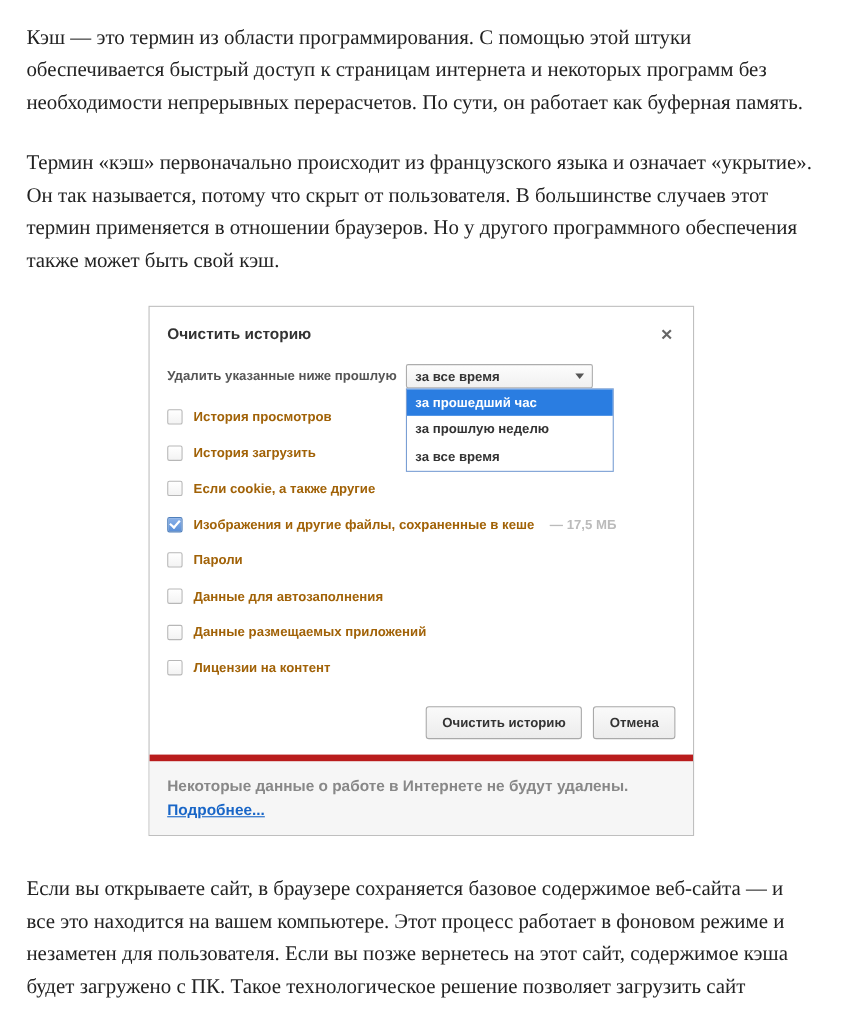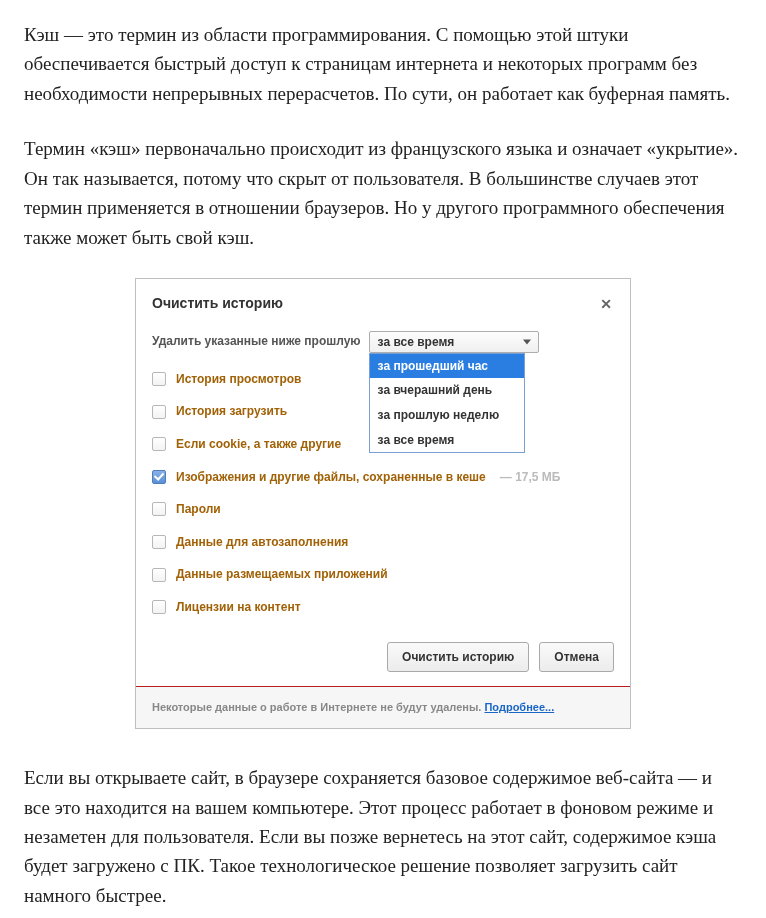--- a/index.html
+++ b/index.html
@@ -85,21 +85,21 @@
     transform: translateY(-50%);
     width: 0; height: 0;
     border-left: 4px solid transparent;
     border-right: 4px solid transparent;
     border-top: 5px solid #555;
   }
   .dropdown {
     position: absolute;
     left: 0;
     top: 22px;
-    width: 156px;
+    width: 189px;
     border: 1px solid #7a9fd4;
     background: #fff;
     z-index: 5;
     box-sizing: border-box;
   }
   .dd-item {
     padding: 3px 8px;
     font-size: 12px;
     color: #333;
     cursor: pointer;
@@ -164,24 +164,24 @@
     border: 1px solid #a9a9a9;
     background: linear-gradient(#fafafa,#ececec);
     border-radius: 3px;
     padding: 5px 14px;
     font-size: 12px;
     color: #333;
     cursor: pointer;
   }
 
   .dlg-footer {
-    border-top: 1px solid #b91c1c;
+    border-top: 6px solid #b91c1c;
     background: #f6f6f6;
     padding: 12px 16px;
-    font-size: 11px;
+    font-size: 14px;
     color: #888;
   }
   .dlg-footer a {
     color: #1966c7;
     text-decoration: underline;
     cursor: pointer;
   }
 </style>
 </head>
 <body>
@@ -201,21 +201,20 @@
     <div class="row-top">
       <span>Удалить указанные ниже прошлую</span>
 
       <div class="select">
         <div class="select-box">
           <span>за все время</span>
           <span class="select-caret"></span>
         </div>
         <div class="dropdown">
           <div class="dd-item highlight">за прошедший час</div>
-          <div class="dd-item">за вчерашний день</div>
           <div class="dd-item">за прошлую неделю</div>
           <div class="dd-item">за все время</div>
         </div>
       </div>
     </div>
 
     <div class="checklist">
 
       <div class="check-row">
         <span class="chk"></span>

